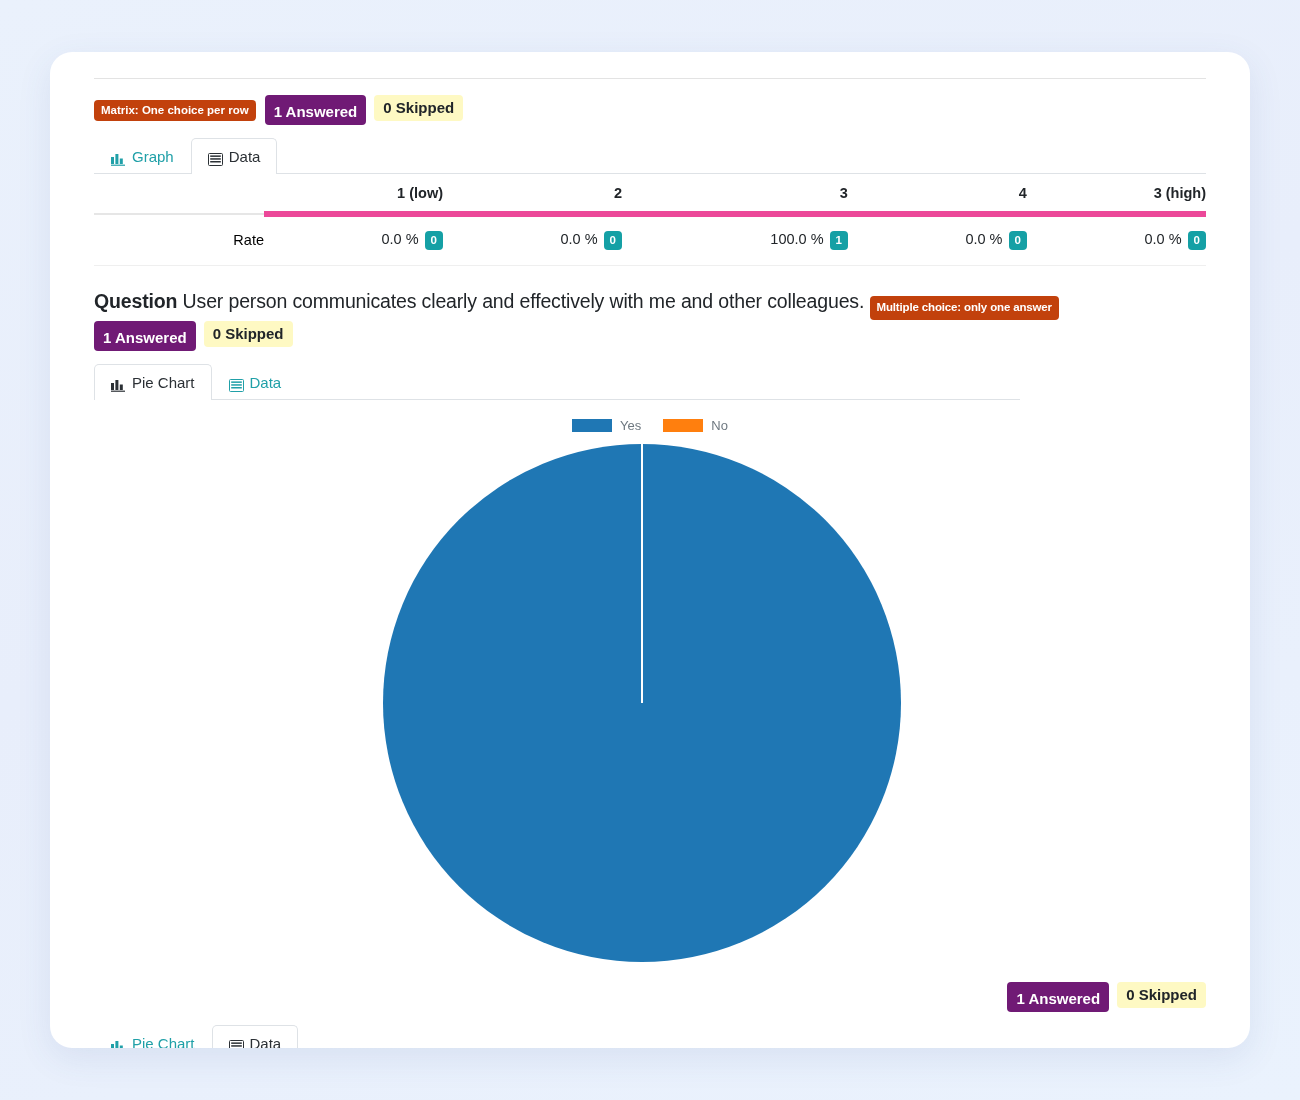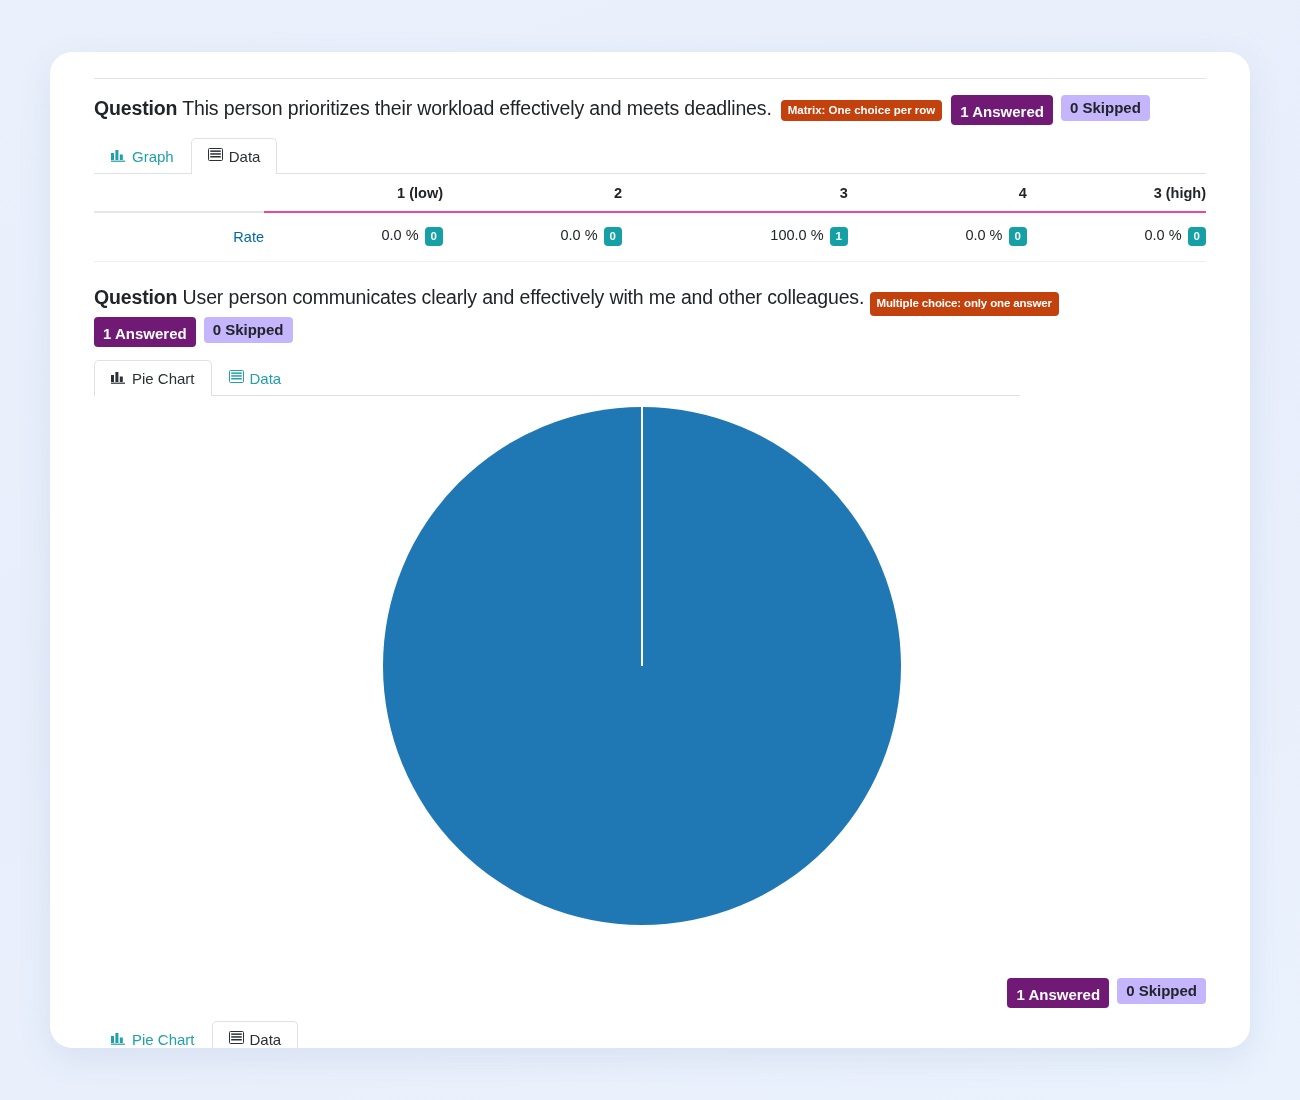--- a/index.html
+++ b/index.html
@@ -69,21 +69,21 @@
     position: relative;
     top: 5px;
   }
   .badge-answered {
     background: #701a75;
     color: #ffffff;
     font-size: 15px;
     padding: 8px 9px 5px;
   }
   .badge-skipped {
-    background: #c4b5fd;
+    background: #fef9c3;
     color: #212529;
     font-size: 15px;
     padding: 4px 9px 5px;
   }
   .stat-group {
     display: flex;
     gap: 8px;
     align-items: flex-start;
   }
   .q-head .spacer { flex: 1 1 auto; }
@@ -91,21 +91,21 @@
   
   .tabs {
     display: flex;
     align-items: flex-end;
     margin-top: 13px;
     border-bottom: 1px solid #dee2e6;
   }
   .tabs.narrow { width: 926px; }
   .tab {
     display: flex;
-    align-items: flex-start;
+    align-items: flex-end;
     gap: 6px;
     padding: 9px 16px 8px;
     font-size: 15px;
     border: 1px solid transparent;
     border-bottom: none;
     border-radius: 5px 5px 0 0;
     margin-bottom: -1px;
     cursor: pointer;
     line-height: 1.2;
   }
@@ -125,33 +125,33 @@
     width: 100%;
     border-collapse: collapse;
     margin-top: 0;
   }
   table.grid th {
     font-size: 14.5px;
     font-weight: bold;
     color: #212529;
     text-align: right;
     padding: 11px 0 10px;
-    border-bottom: 2px solid #ec4899;
+    border-bottom: 6px solid #ec4899;
   }
   table.grid th.rowhdr { border-bottom: 2px solid #e6e6e6; }
   table.grid td {
     font-size: 14.5px;
     color: #212529;
     text-align: right;
     padding: 14px 0 15px;
     border-bottom: 1px solid #efefef;
   }
   table.grid td.rowhdr {
     text-align: right;
-    color: #0369a1;
+    color: #000000;
     padding-right: 0;
   }
   .pct-cell {
     display: inline-flex;
     gap: 6px;
     justify-content: flex-end;
   }
   .cnt {
     background: #15a0a5;
     color: #ffffff;
@@ -210,24 +210,20 @@
 </style>
 </head>
 <body>
 
 <div class="card">
 <div class="card-inner">
 
   <hr class="top-rule">
 
   <div class="q-head">
-    <div class="q-title">
-      <span class="q-word">Question</span>
-      <span class="q-text">This person prioritizes their workload effectively and meets deadlines.</span>
-    </div>
     <span class="badge badge-type">Matrix: One choice per row</span>
     <div class="stat-group">
       <span class="badge badge-answered">1 Answered</span>
       <span class="badge badge-skipped">0 Skipped</span>
     </div>
   </div>
 
   <div class="tabs">
     <div class="tab inactive">
       <span class="ico">
@@ -333,20 +329,30 @@
               <rect x="2.2" y="2.4" width="10.6" height="1.5" fill="#20a0a8"></rect>
               <rect x="2.2" y="5.2" width="10.6" height="1.5" fill="#20a0a8"></rect>
               <rect x="2.2" y="8" width="10.6" height="1.5" fill="#20a0a8"></rect>
             </svg>
       </span>
       <span>Data</span>
     </div>
   </div>
 
   <div class="chart-wrap">
+    <div class="legend">
+      <div class="legend-item">
+        <span class="swatch" style="background:#1f77b4"></span>
+        <span>Yes</span>
+      </div>
+      <div class="legend-item">
+        <span class="swatch" style="background:#ff7f0e"></span>
+        <span>No</span>
+      </div>
+    </div>
     <div class="pie-holder">
       <svg width="540" height="530" viewBox="0 0 540 530">
         <circle cx="262" cy="264" r="259" fill="#1f77b4"></circle>
         <line x1="262" y1="5" x2="262" y2="264" stroke="#ffffff" stroke-width="2"></line>
       </svg>
     </div>
   </div>
 
   <div class="q-head">
     <div class="spacer"></div>

